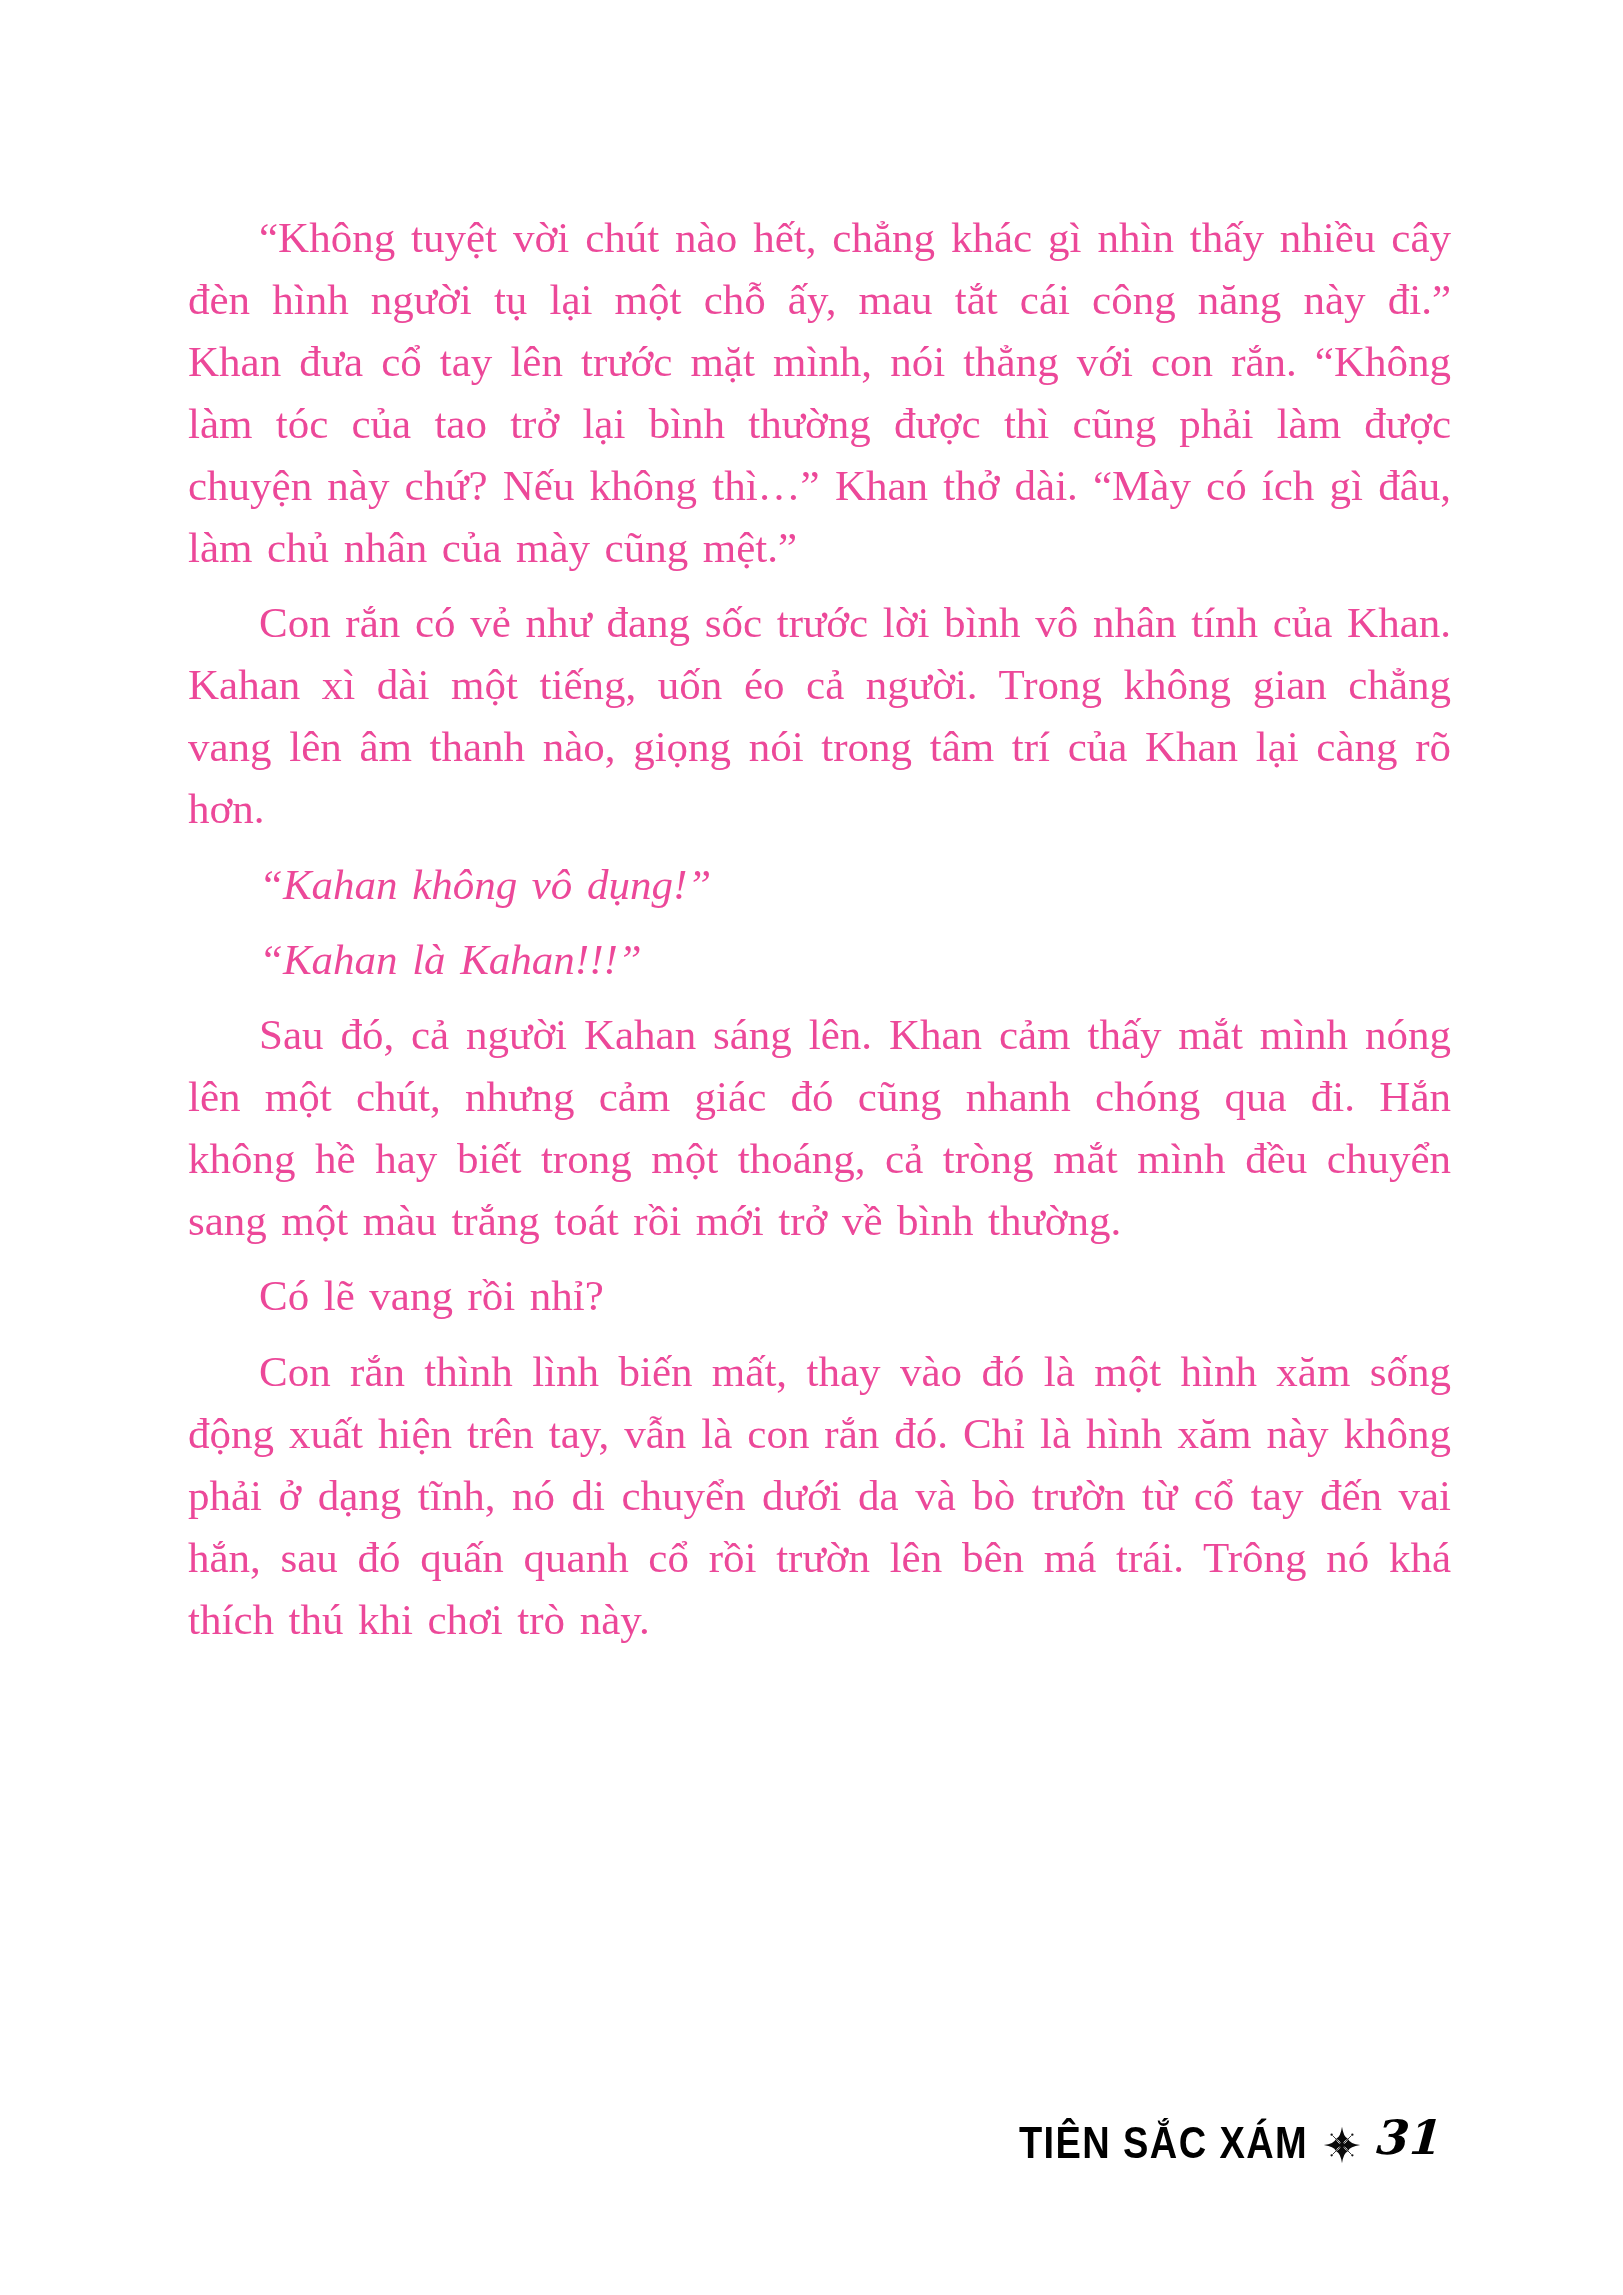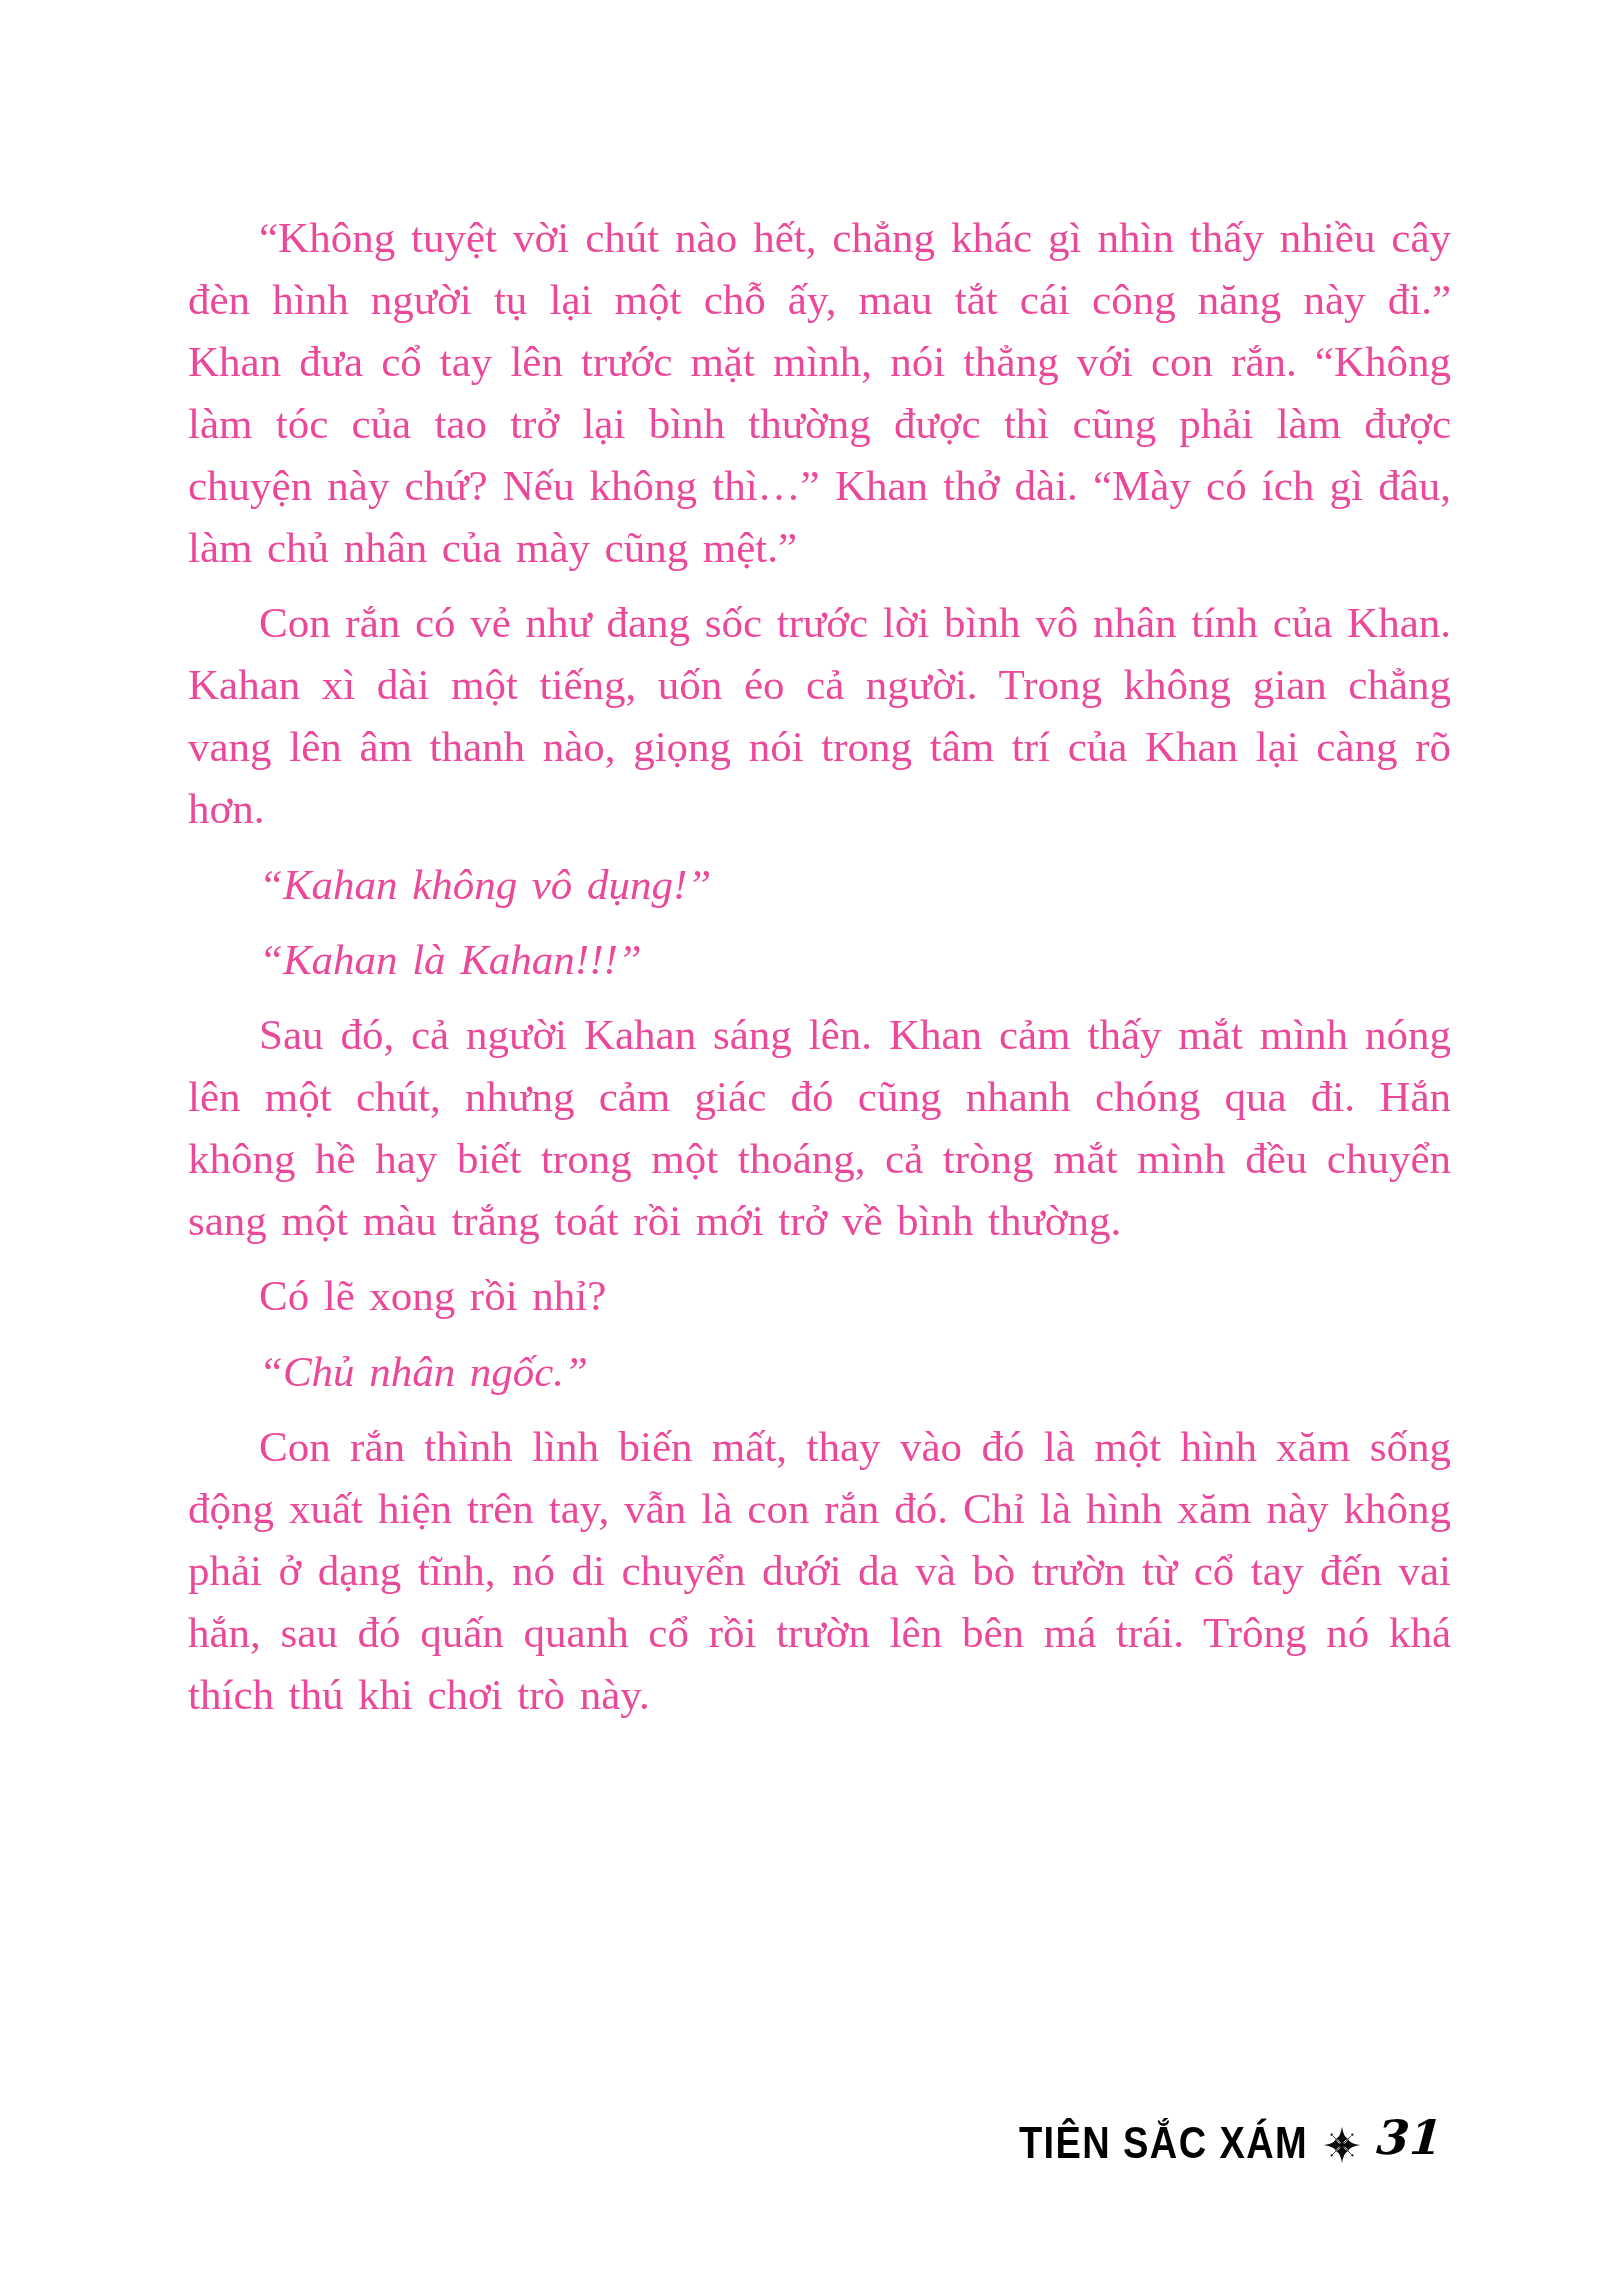--- a/index.html
+++ b/index.html
@@ -73,22 +73,21 @@
 <body>
 
 <div class="page">
 
   <div class="text-block">
     <p>“Không tuyệt vời chút nào hết, chẳng khác gì nhìn thấy nhiều cây đèn hình người tụ lại một chỗ ấy, mau tắt cái công năng này đi.” Khan đưa cổ tay lên trước mặt mình, nói thẳng với con rắn. “Không làm tóc của tao trở lại bình thường được thì cũng phải làm được chuyện này chứ? Nếu không thì…” Khan thở dài. “Mày có ích gì đâu, làm chủ nhân của mày cũng mệt.”</p>
     <p>Con rắn có vẻ như đang sốc trước lời bình vô nhân tính của Khan. Kahan xì dài một tiếng, uốn éo cả người. Trong không gian chẳng vang lên âm thanh nào, giọng nói trong tâm trí của Khan lại càng rõ hơn.</p>
     <p class="quote">“Kahan không vô dụng!”</p>
     <p class="quote">“Kahan là Kahan!!!”</p>
     <p>Sau đó, cả người Kahan sáng lên. Khan cảm thấy mắt mình nóng lên một chút, nhưng cảm giác đó cũng nhanh chóng qua đi. Hắn không hề hay biết trong một thoáng, cả tròng mắt mình đều chuyển sang một màu trắng toát rồi mới trở về bình thường.</p>
-    <p>Có lẽ xong rồi nhỉ?</p>
-    <p class="quote">“Chủ nhân ngốc.”</p>
+    <p>Có lẽ vang rồi nhỉ?</p>
     <p>Con rắn thình lình biến mất, thay vào đó là một hình xăm sống động xuất hiện trên tay, vẫn là con rắn đó. Chỉ là hình xăm này không phải ở dạng tĩnh, nó di chuyển dưới da và bò trườn từ cổ tay đến vai hắn, sau đó quấn quanh cổ rồi trườn lên bên má trái. Trông nó khá thích thú khi chơi trò này.</p>
   </div>
 
   <div class="footer">
     <span class="book-title">TIÊN SẮC XÁM</span>
     <span class="ornament">
       <svg viewBox="-55 -55 110 110" xmlns="http://www.w3.org/2000/svg">
 
         <g stroke="#111" stroke-width="2.2">
           <line x1="0" y1="0" x2="-26" y2="-26"></line>

